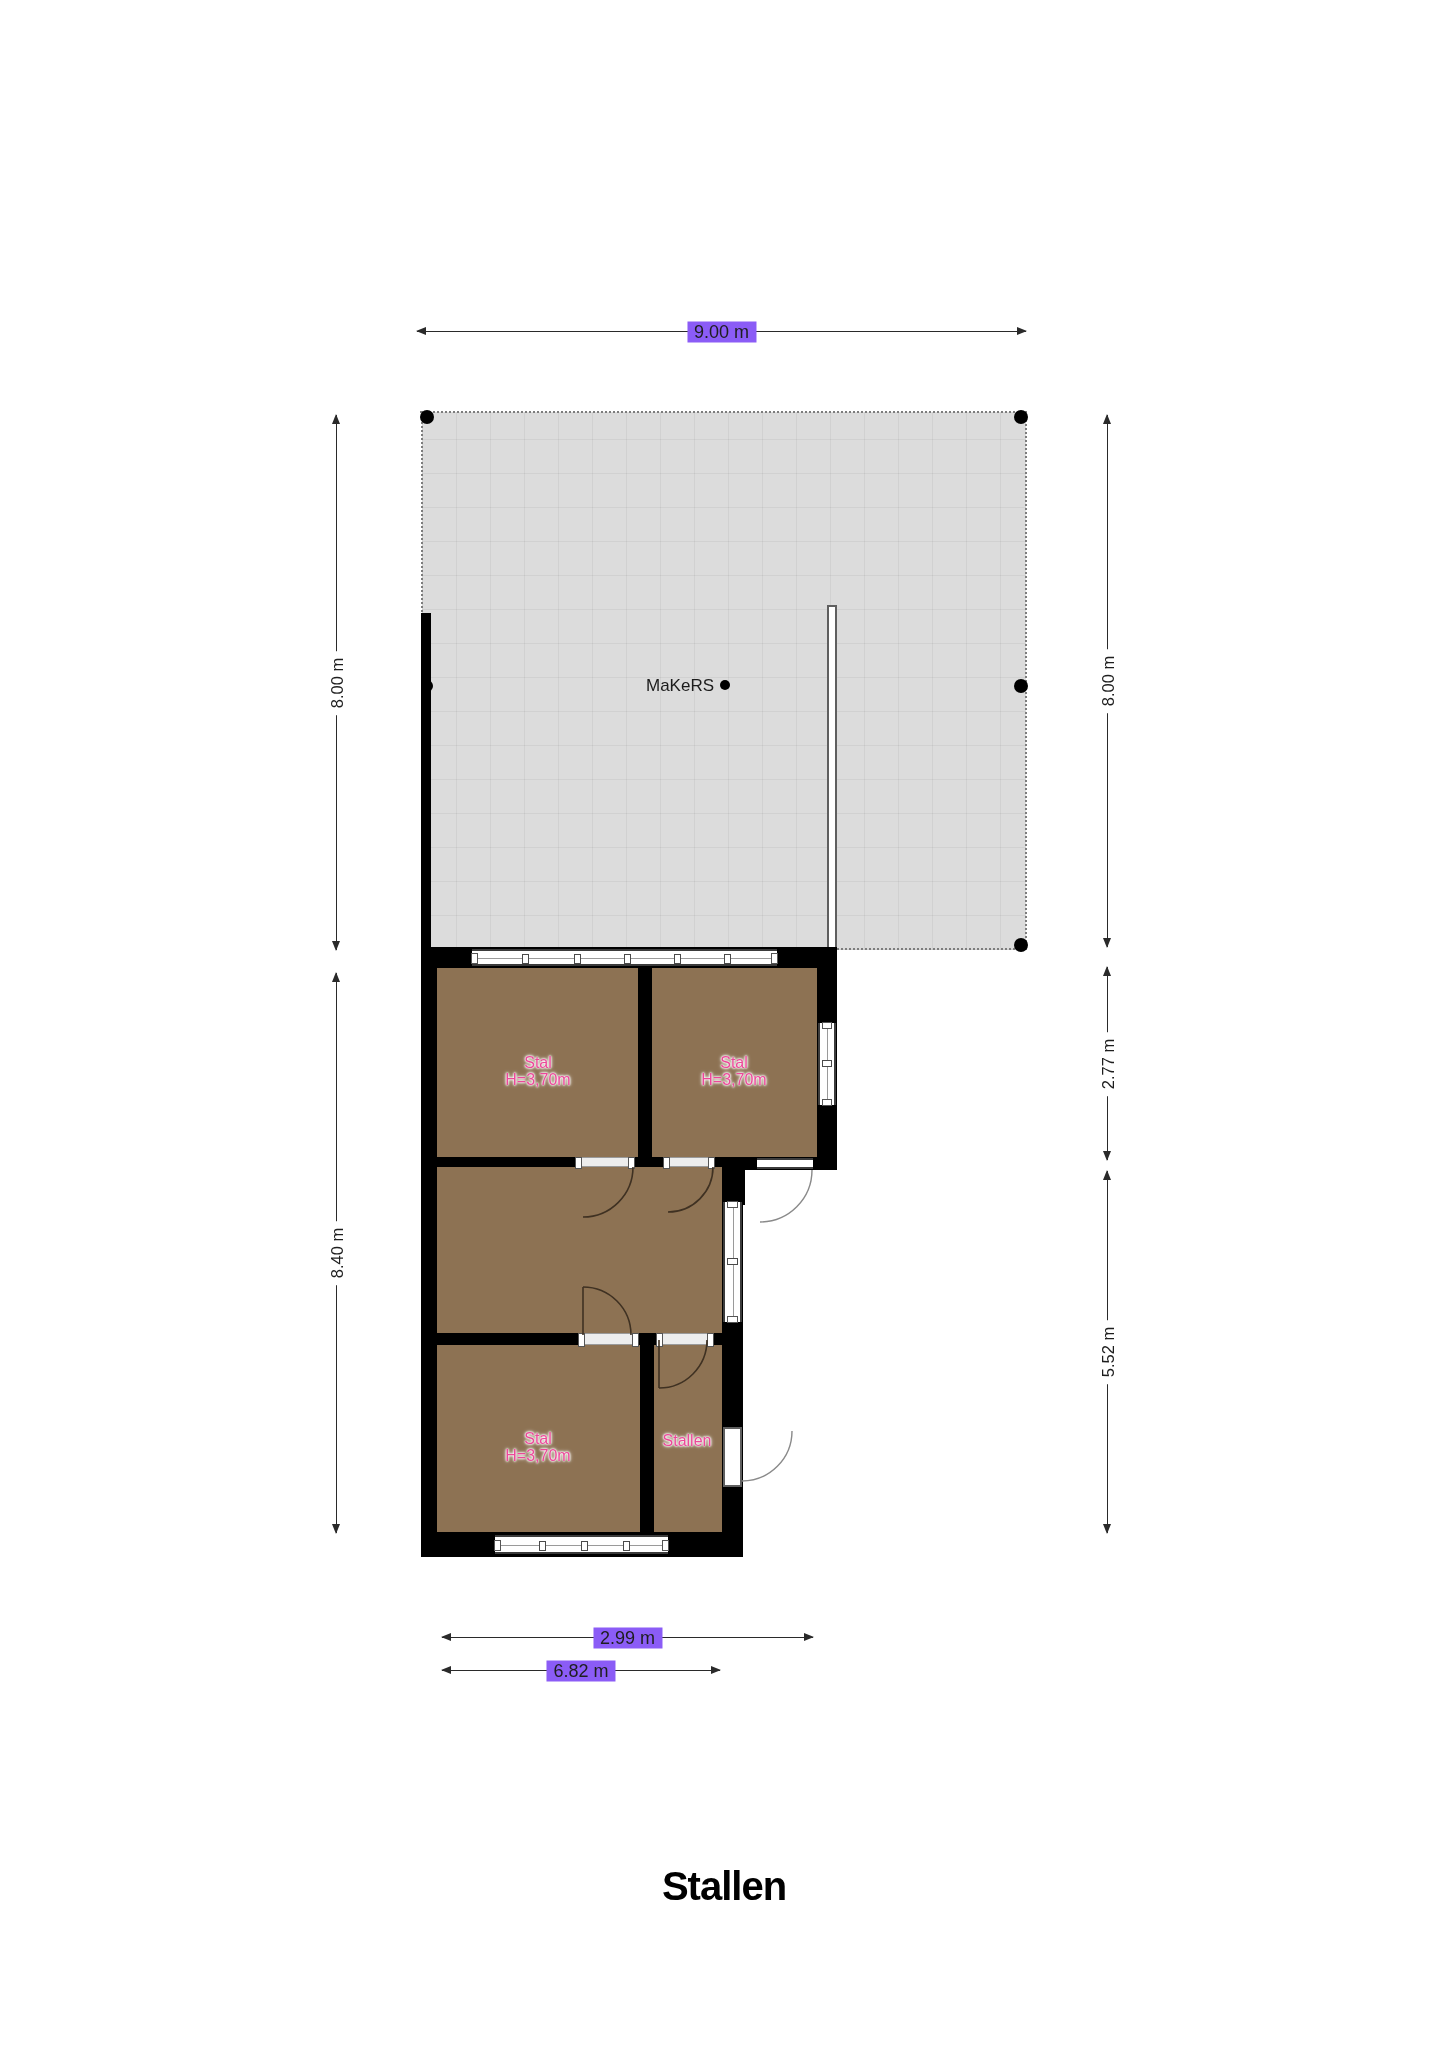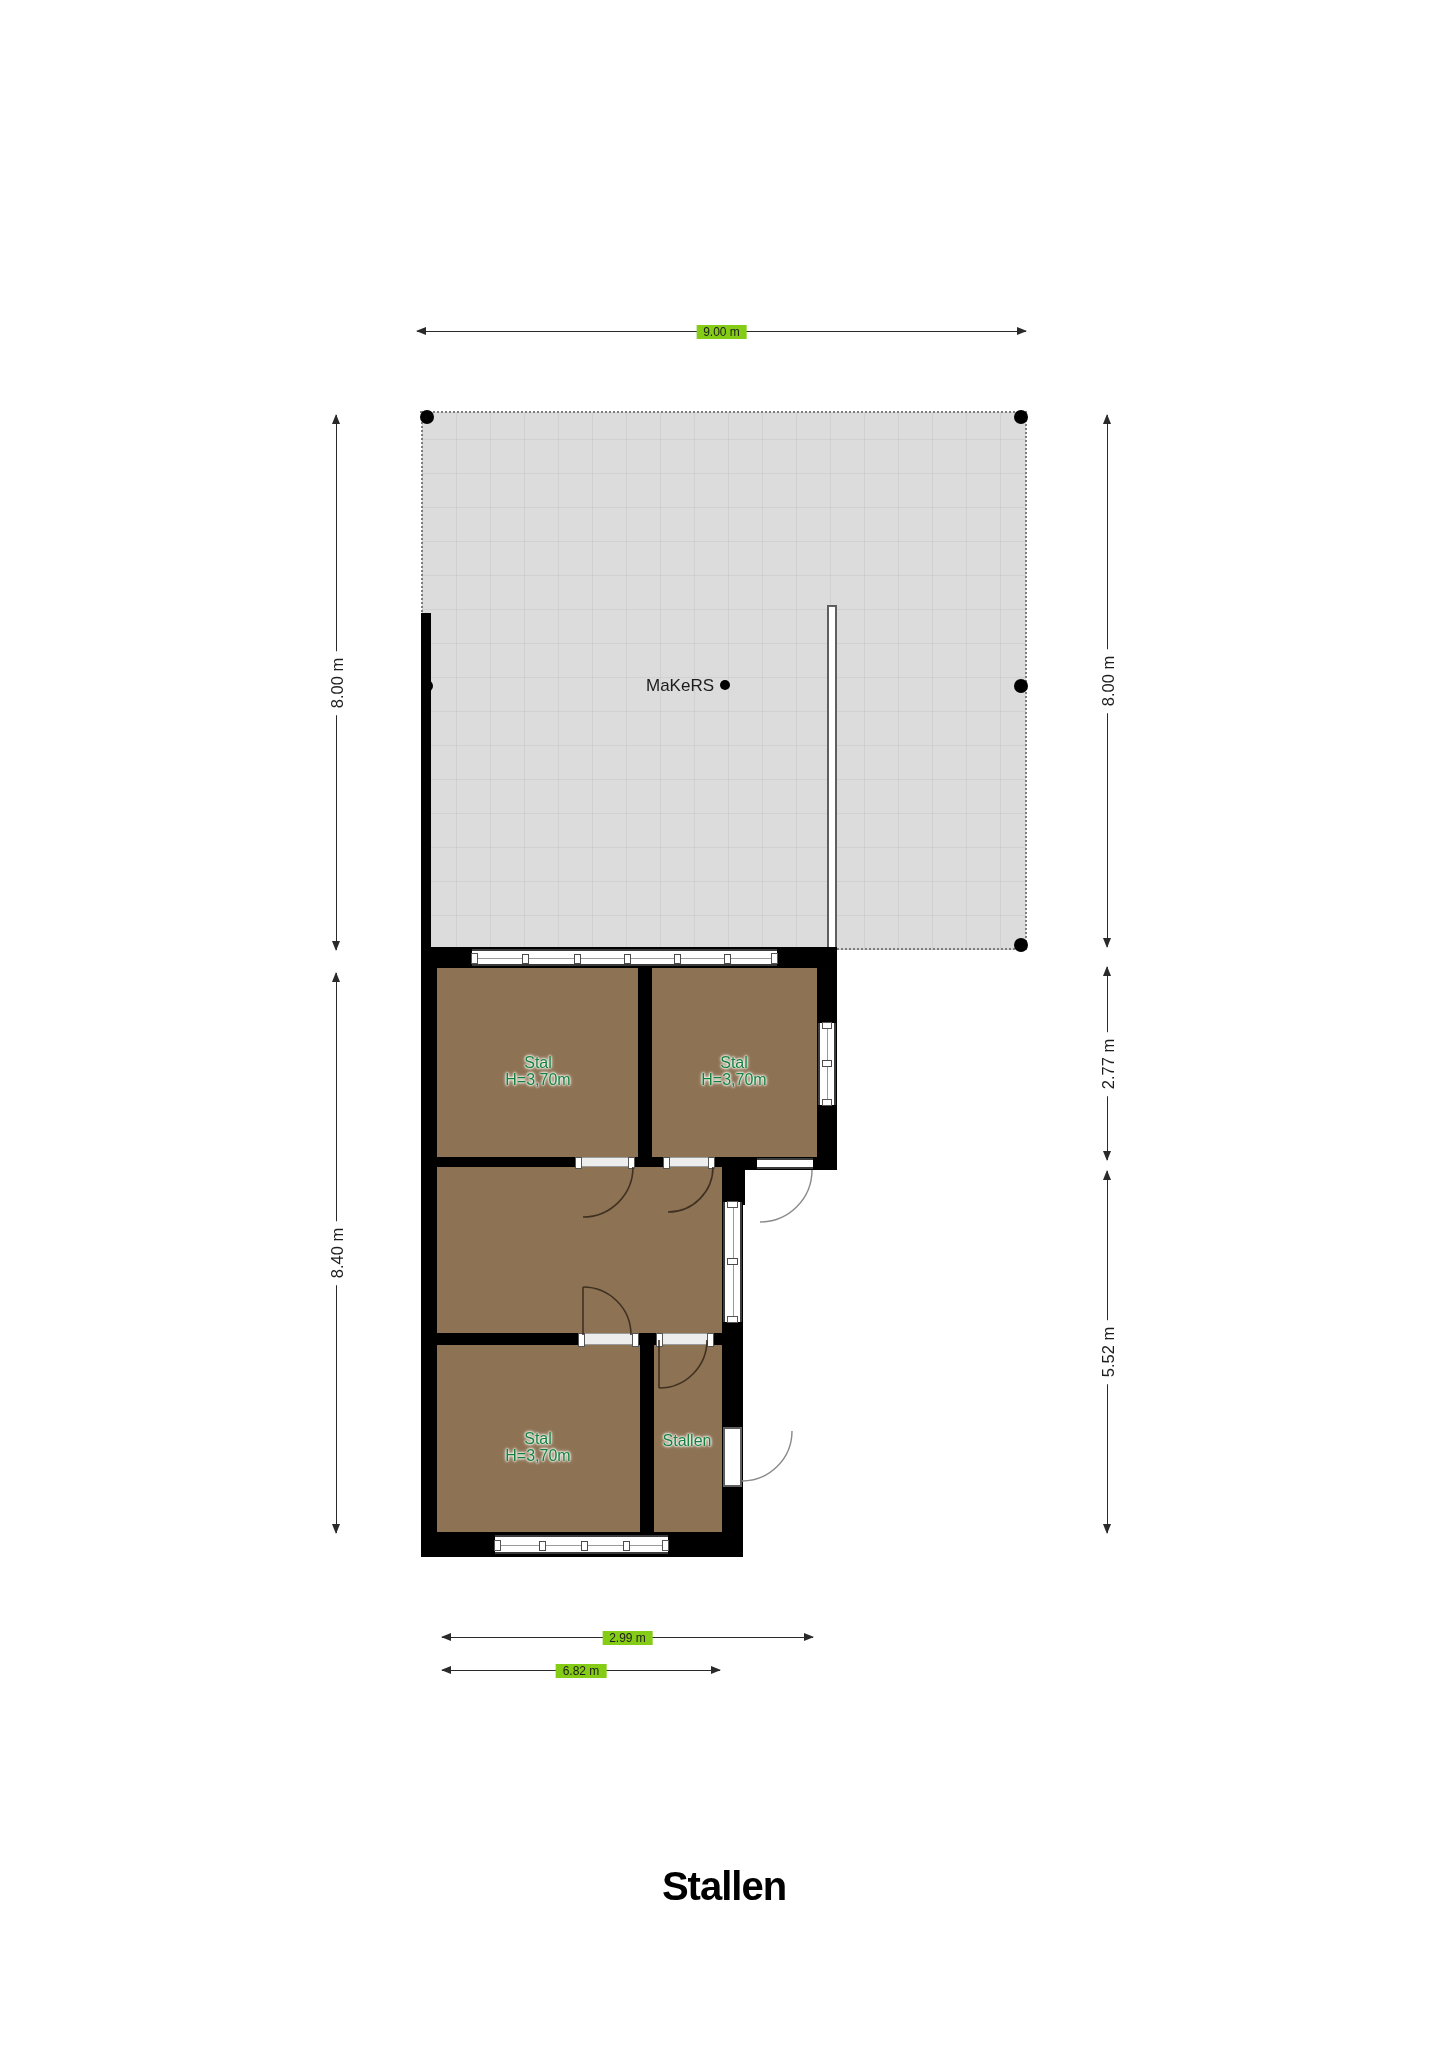--- a/index.html
+++ b/index.html
@@ -28,32 +28,32 @@
   
   .win-h{background:#fff;border-top:2px solid #3c3c3c;border-bottom:2px solid #3c3c3c;box-sizing:border-box;}
   .win-h .rail{position:absolute;left:0;right:0;top:50%;height:1px;background:#9a9a9a;}
   .win-v{background:#fff;border-left:2px solid #3c3c3c;border-right:2px solid #3c3c3c;box-sizing:border-box;}
   .win-v .rail{position:absolute;top:0;bottom:0;left:50%;width:1px;background:#9a9a9a;}
   .mull{position:absolute;background:#fff;border:1px solid #4a4a4a;box-sizing:border-box;}
   .thr{background:#ededed;border-top:1px solid #9a9a9a;border-bottom:1px solid #9a9a9a;box-sizing:border-box;}
   .jamb{position:absolute;background:#fff;border:1px solid #555;box-sizing:border-box;}
   .leaf{background:#fff;border:2px solid #5f5f5f;box-sizing:border-box;}
   
-  .room-label{transform:translate(-50%,-50%);text-align:center;color:#15803d;
+  .room-label{transform:translate(-50%,-50%);text-align:center;color:#ec4899;
     font-size:16px;line-height:17px;white-space:nowrap;
     text-shadow:0 0 2px #fff,0 0 2px #fff,0 0 3px #fff,0 0 4px #fff;}
   .carport-label{transform:translate(-50%,-50%);color:#1c1c1c;font-size:17px;white-space:nowrap;}
   
   .dim-h{border-top:1px solid var(--dimc);height:0;}
   .dim-h .ah-l{position:absolute;left:-1px;top:-5px;width:0;height:0;
     border-top:4.5px solid transparent;border-bottom:4.5px solid transparent;border-right:10px solid var(--dimc);}
   .dim-h .ah-r{position:absolute;right:-1px;top:-5px;width:0;height:0;
     border-top:4.5px solid transparent;border-bottom:4.5px solid transparent;border-left:10px solid var(--dimc);}
   .dim-h .lbl{position:absolute;left:50%;top:0;transform:translate(-50%,-50%);
-    background:#84cc16;padding:0 7px;font-size:12px;color:#1e1e1e;white-space:nowrap;}
+    background:#8b5cf6;padding:0 7px;font-size:18px;color:#1e1e1e;white-space:nowrap;}
   .dim-v{border-left:1px solid var(--dimc);width:0;}
   .dim-v .ah-t{position:absolute;top:-1px;left:-5px;width:0;height:0;
     border-left:4.5px solid transparent;border-right:4.5px solid transparent;border-bottom:10px solid var(--dimc);}
   .dim-v .ah-b{position:absolute;bottom:-1px;left:-5px;width:0;height:0;
     border-left:4.5px solid transparent;border-right:4.5px solid transparent;border-top:10px solid var(--dimc);}
   .dim-v .lbl{position:absolute;top:50%;left:0;transform:translate(-50%,-50%) rotate(-90deg);
     background:#fff;padding:0 7px;font-size:16.5px;color:#1e1e1e;white-space:nowrap;}
   
   .title{left:0;width:1448px;text-align:center;font-size:40px;font-weight:bold;
     letter-spacing:-1px;color:#000;}

